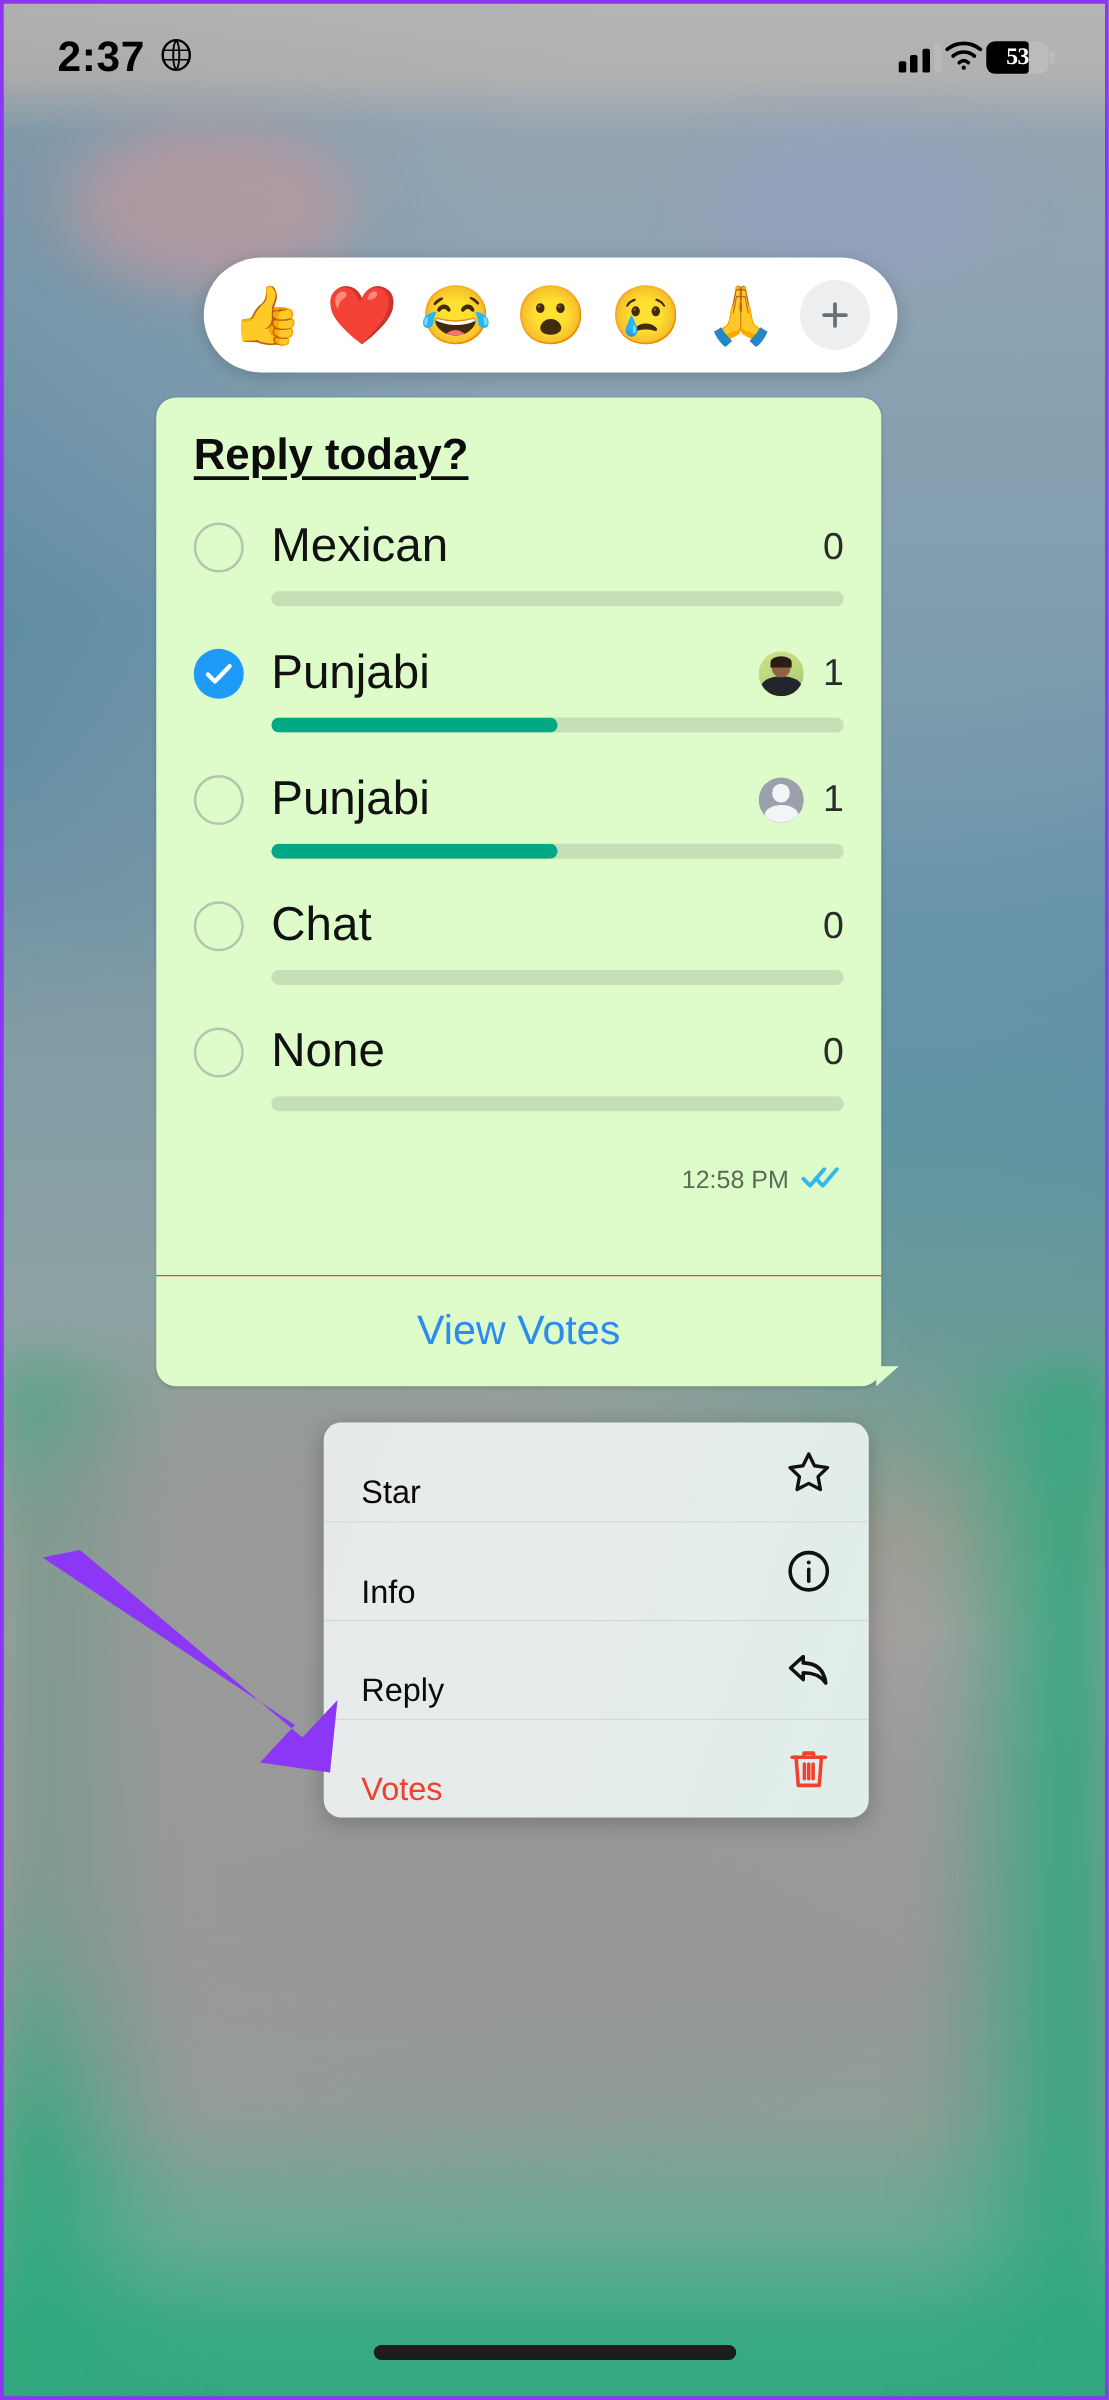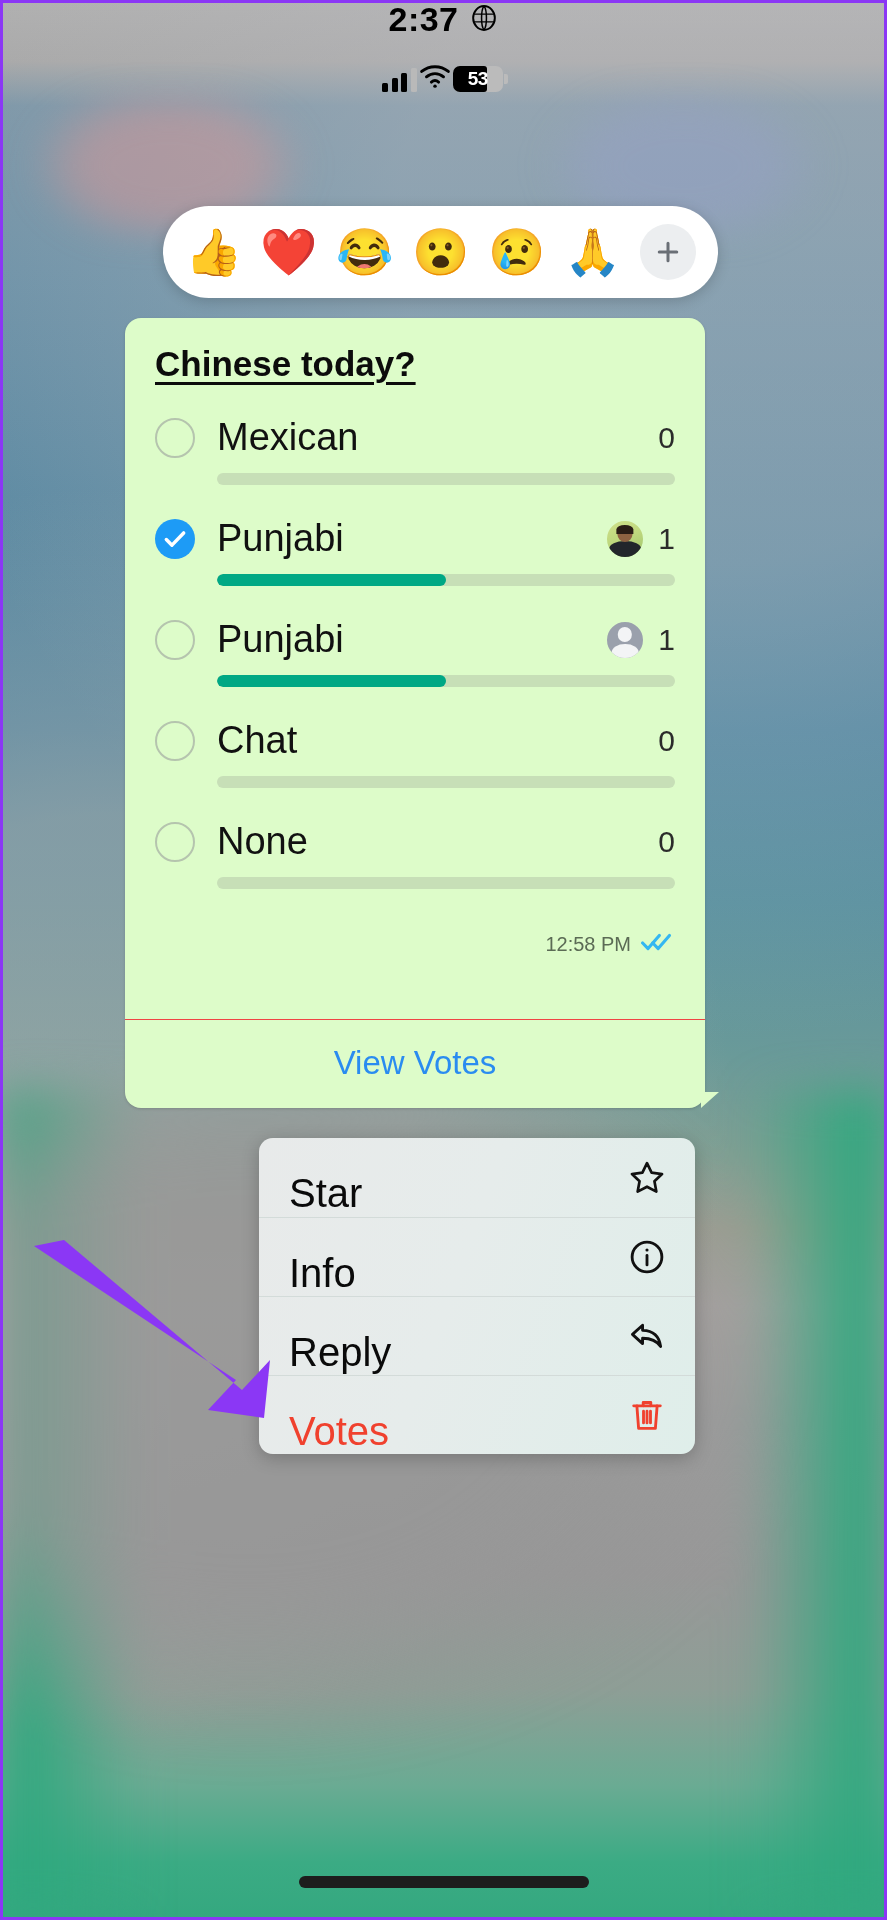--- a/index.html
+++ b/index.html
@@ -54,26 +54,26 @@
   #frame {
     position:absolute; inset:0;
     border:3px solid #8b37f5;
     pointer-events:none; z-index:60;
   }
 
   
   #statusbar{
     position:absolute; top:0; left:0; right:0; height:92px;
     display:flex; align-items:center; justify-content:space-between;
-    padding:0 48px 0 46px; z-index:20;flex-direction:column;
+    padding:0 48px 0 46px; z-index:20;
   }
   #statusbar .left{ display:flex; align-items:center; gap:12px; }
   #clock{ font-size:34px; font-weight:600; color:#000; letter-spacing:.5px; }
   .globe{ width:26px; height:26px; }
-  #statusbar .right{ display:flex; align-items:flex-end; gap:2px; }
+  #statusbar .right{ display:flex; align-items:center; gap:2px;font-family:Liberation Serif, serif; }
 
   .bars{ display:flex; align-items:flex-end; gap:3.5px; height:24px; }
   .bars i{ display:block; width:6px; background:#000; border-radius:1.5px; }
   .bars i:nth-child(1){ height:9px; }
   .bars i:nth-child(2){ height:14px; }
   .bars i:nth-child(3){ height:19px; }
   .bars i:nth-child(4){ height:24px; background:#b9b9b9; }
 
   .battery{ position:relative; width:50px; height:26px; border-radius:7px; background:#bbb; display:flex; align-items:center; }
   .battery .fill{ position:absolute; left:0; top:0; bottom:0; width:68%; background:#000; border-radius:7px 3px 3px 7px;}
@@ -155,21 +155,21 @@
     position:absolute; left:259px; top:1138px; width:436px;
     border-radius:14px; overflow:hidden; z-index:40;
     background:linear-gradient(110deg,#e8eaea 0%,#e6eceb 45%,#dfeeea 100%);
     box-shadow:0 4px 18px rgba(0,0,0,.22);
   }
   .menu-item{
     height:79px; display:flex; align-items:center; justify-content:space-between;
     padding:0 28px 0 30px;
   }
   .menu-item + .menu-item{ border-top:1px solid #d3dbd9; }
-  .menu-label{ font-size:40px; color:#0a0a0a;margin-top:32px; }
+  .menu-label{ font-size:26px; color:#0a0a0a;margin-top:32px; }
   .menu-item.danger .menu-label{ color:#f0412e; }
   .menu-icon{ width:40px; height:40px; display:flex; align-items:center; justify-content:center; }
   .menu-icon svg{ width:38px; height:38px; }
 
   
   #arrow{ position:absolute; left:30px; top:1240px; width:260px; height:180px; z-index:50; }
 
   
   #home-indicator{
     position:absolute; left:50%; transform:translateX(-50%);
@@ -225,21 +225,21 @@
   <span class="emoji">🙏</span>
   <span id="add-reaction">
     <svg viewBox="0 0 24 24" stroke="#6a6f76" stroke-width="2.4" stroke-linecap="round">
       <path d="M12 5v14M5 12h14"></path>
     </svg>
   </span>
 </div>
 
 <div id="poll">
   <div id="poll-body">
-    <div id="poll-title">Chinese today?</div>
+    <div id="poll-title">Reply today?</div>
     <div id="poll-options">
         <div class="opt">
           <div class="opt-row">
             <span class="radio"></span>
             <span class="opt-label">Mexican</span>
             <span class="opt-right">
               <span class="count">0</span>
             </span>
           </div>
           <div class="bar">

